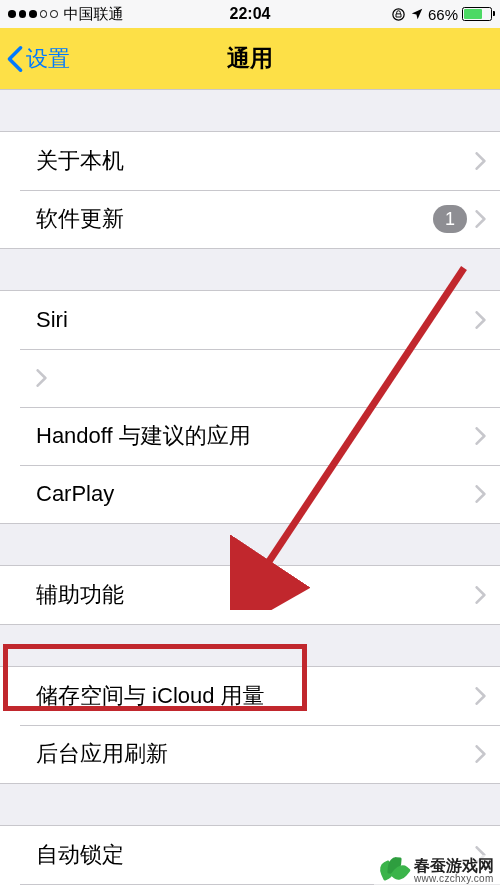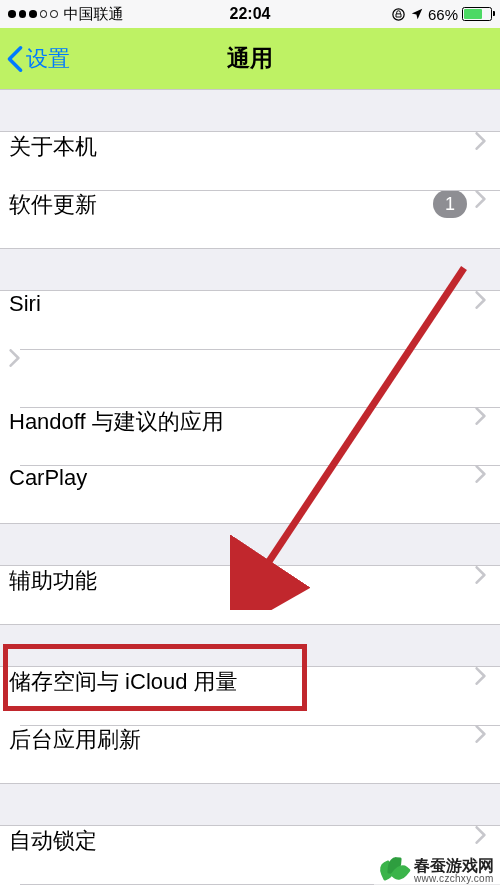--- a/index.html
+++ b/index.html
@@ -12,29 +12,29 @@
     .dot { width: 7.5px; height: 7.5px; border-radius: 50%; background: #000; }
     .dot.empty { background: transparent; border: 1px solid #000; }
     .carrier { font-size: 15px; }
     .status-center { position: absolute; left: 50%; transform: translateX(-50%); font-weight: 600; font-size: 16px; }
     .status-right { display: flex; align-items: center; gap: 4px; }
     .battery { width: 30px; height: 14px; border: 1.5px solid #000; border-radius: 2.5px; position: relative; display: inline-block; }
     .battery::after { content: ""; position: absolute; right: -4px; top: 3px; width: 2.5px; height: 5px; background: #000; border-radius: 0 1px 1px 0; }
     .battery-fill { position: absolute; left: 1px; top: 1px; bottom: 1px; width: 66%; background: #4cd964; border-radius: 1px; }
 
     
-    .nav-bar { height: 62px; background: #bef264; border-bottom: 1px solid #c8c7cc; display: flex; align-items: center; justify-content: center; position: relative; }
+    .nav-bar { height: 62px; background: #fde047; border-bottom: 1px solid #c8c7cc; display: flex; align-items: center; justify-content: center; position: relative; }
     .back-btn { position: absolute; left: 6px; display: flex; align-items: center; color: #007aff; font-size: 22px; }
     .back-chev { margin-right: 2px; }
     .nav-title { font-size: 23px; font-weight: 600; color: #000; }
 
     
     .group { margin-top: 41px; background: #fff; border-top: 1px solid #c8c7cc; border-bottom: 1px solid #c8c7cc; }
     .group.first { margin-top: 41px; }
-    .cell { height: 58px; display: flex; align-items: flex-start; padding-left: 9px; padding-right: 14px; position: relative; }
+    .cell { height: 58px; display: flex; align-items: center; padding-left: 36px; padding-right: 14px; position: relative; }
     .cell + .cell::before { content: ""; position: absolute; left: 20px; right: 0; top: 0; height: 1px; background: #c8c7cc; }
     .cell-label { font-size: 22px; color: #000; flex: 1; }
     .cell-value { font-size: 22px; color: #8e8e93; margin-right: 8px; }
     .chev { color: #c7c7cc; flex-shrink: 0; }
     .badge { background: #8e8e93; color: #fff; min-width: 34px; height: 28px; border-radius: 14px; display: flex; align-items: center; justify-content: center; font-size: 18px; font-weight: 500; margin-right: 8px; padding: 0 9px; }
 
     
     .highlight-box { position: absolute; border: 5px solid #c1272d; pointer-events: none; }
 
     

